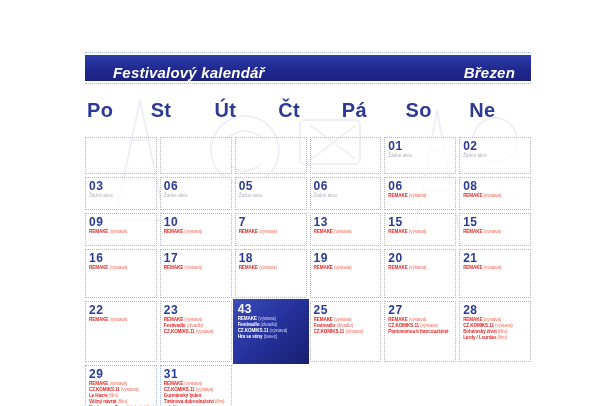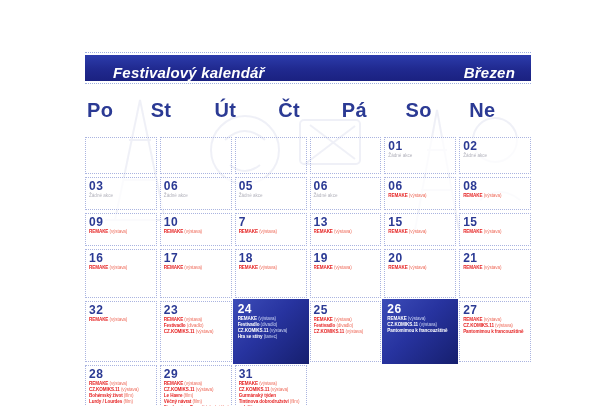--- a/index.html
+++ b/index.html
@@ -223,62 +223,54 @@
   </div>
 
   <div class="cell">
     <div class="date">21</div>
     <div class="events">
             <div class="ev"><b>REMAKE</b><i> (výstava)</i></div>
           </div>
   </div>
 
   <div class="cell">
-    <div class="date">32</div>
+    <div class="date">22</div>
     <div class="events">
             <div class="ev"><b>REMAKE</b><i> (výstava)</i></div>
           </div>
   </div>
 
   <div class="cell">
     <div class="date">23</div>
     <div class="events">
             <div class="ev"><b>REMAKE</b><i> (výstava)</i></div>
             <div class="ev"><b>Festivadlo</b><i> (divadlo)</i></div>
             <div class="ev"><b>CZ.KOMIKS.11</b><i> (výstava)</i></div>
           </div>
   </div>
 
   <div class="cell hl">
-    <div class="date">24</div>
+    <div class="date">43</div>
     <div class="events">
             <div class="ev"><b>REMAKE</b><i> (výstava)</i></div>
             <div class="ev"><b>Festivadlo</b><i> (divadlo)</i></div>
             <div class="ev"><b>CZ.KOMIKS.11</b><i> (výstava)</i></div>
             <div class="ev"><b>Hra se stíny</b><i> (tanec)</i></div>
           </div>
   </div>
 
   <div class="cell">
     <div class="date">25</div>
     <div class="events">
             <div class="ev"><b>REMAKE</b><i> (výstava)</i></div>
             <div class="ev"><b>Festivadlo</b><i> (divadlo)</i></div>
             <div class="ev"><b>CZ.KOMIKS.11</b><i> (výstava)</i></div>
           </div>
   </div>
 
-  <div class="cell hl">
-    <div class="date">26</div>
-    <div class="events">
-            <div class="ev"><b>REMAKE</b><i> (výstava)</i></div>
-            <div class="ev"><b>CZ.KOMIKS.11</b><i> (výstava)</i></div>
-            <div class="ev"><b>Pantomimou k francouzštině</b></div>
-          </div>
-  </div>
 
   <div class="cell">
     <div class="date">27</div>
     <div class="events">
             <div class="ev"><b>REMAKE</b><i> (výstava)</i></div>
             <div class="ev"><b>CZ.KOMIKS.11</b><i> (výstava)</i></div>
             <div class="ev"><b>Pantomimou k francouzštině</b></div>
           </div>
   </div>
 

